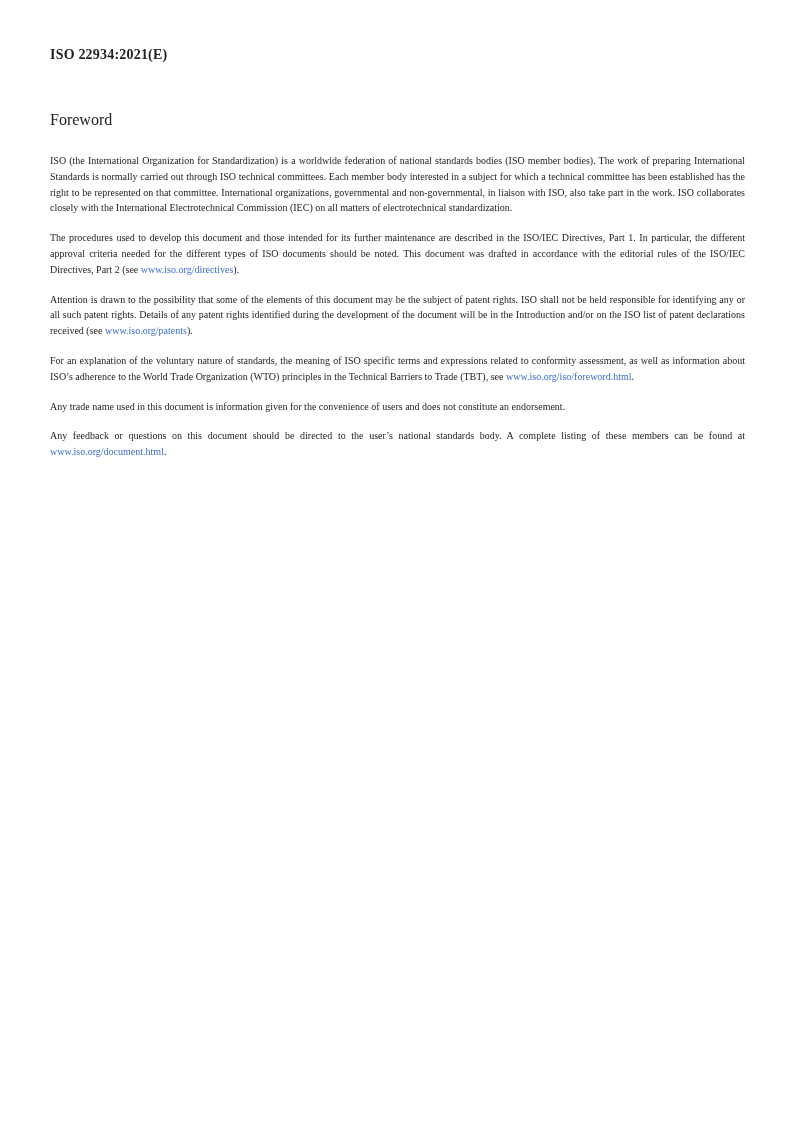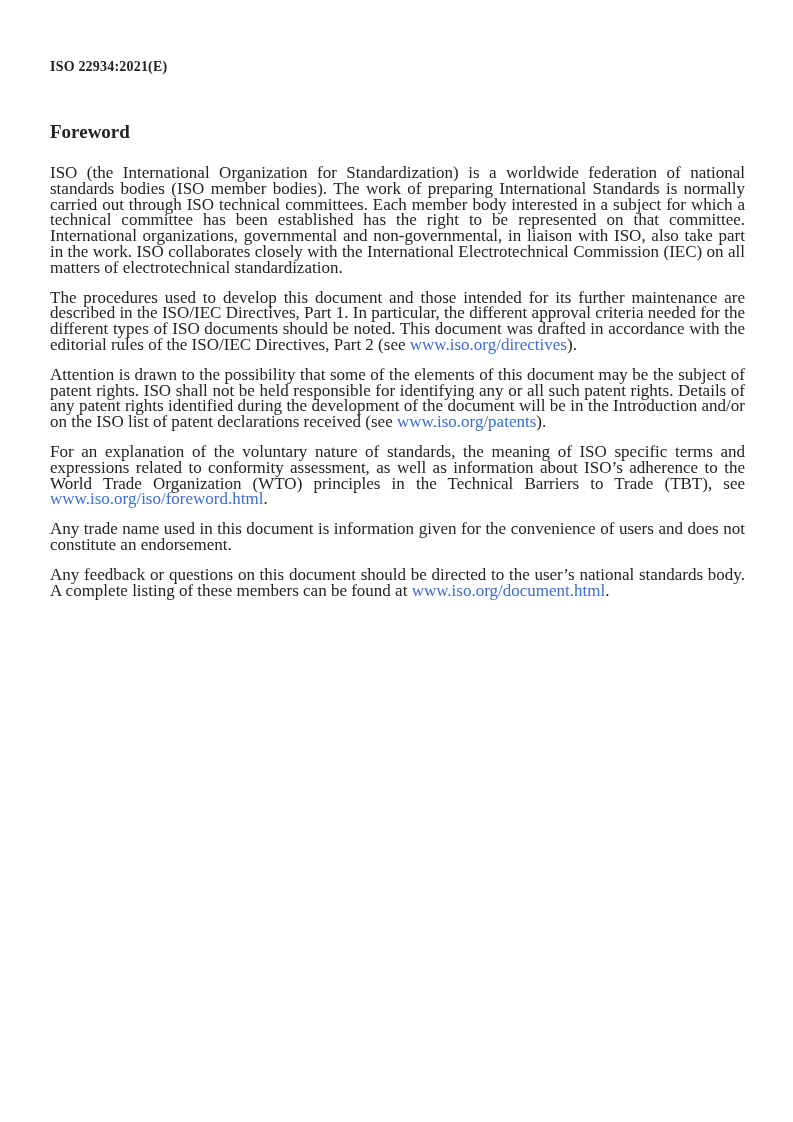--- a/index.html
+++ b/index.html
@@ -16,41 +16,40 @@
     background: var(--page-bg);
     font-family: "Liberation Serif", "DejaVu Serif", serif;
     color: var(--text);
     overflow: hidden;
   }
   .content {
     position: absolute;
     left: 50px;
     top: 0;
     width: 695px;
-    margin-top: 12px;
   }
   .doc-header {
     margin-top: 47px;
     font-size: 14px;
     font-weight: bold;
     line-height: 16px;
     letter-spacing: 0.2px;
   }
   h1.foreword-title {
     margin: 44px 0 0 0;
-    font-size: 19px;
+    font-size: 16px;
     line-height: 26px;
-    font-weight: bold;
+    font-weight: normal;
   }
   .body-text {
     margin-top: 20px;
   }
   .body-text p {
     margin: 0 0 14px 0;
-    font-size: 17px;
+    font-size: 10px;
     line-height: 15.8px;
     text-align: justify;
   }
   a.doc-link {
     color: var(--link);
     cursor: pointer;
   }
   .italic { font-style: italic; }
   .page-footer {
     position: absolute;

